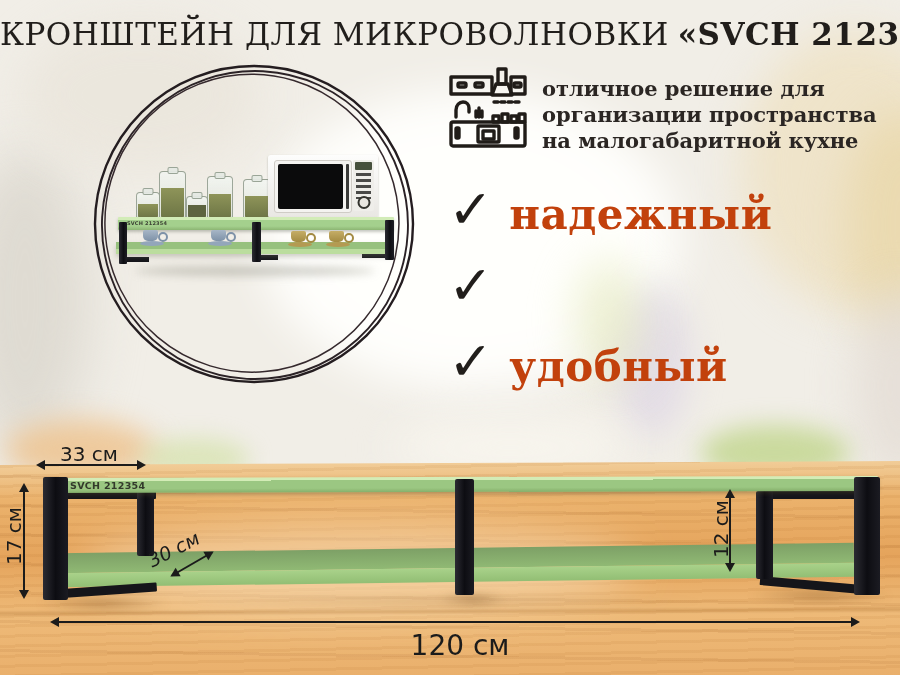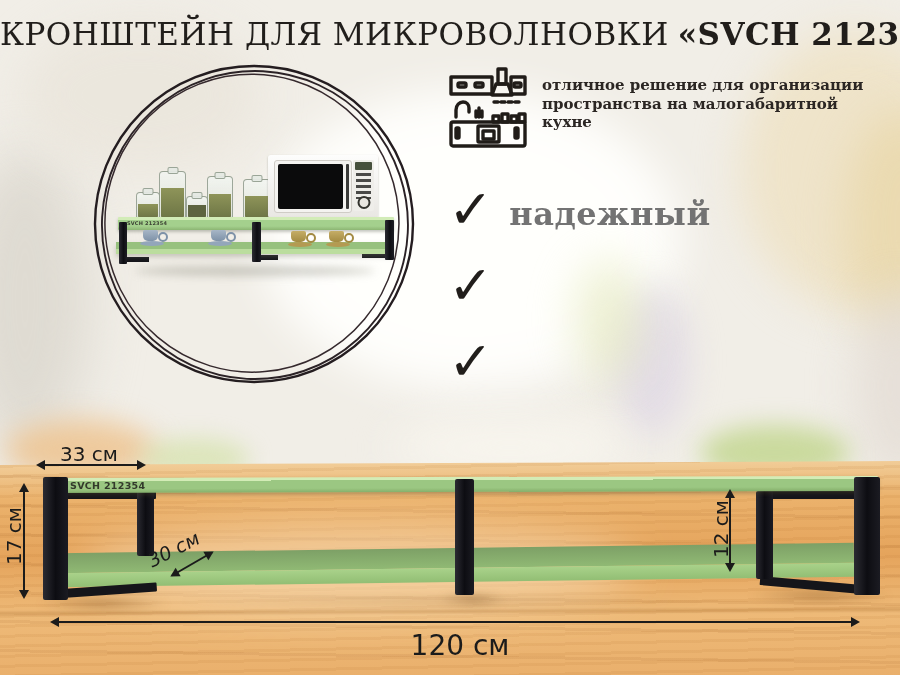--- a/index.html
+++ b/index.html
@@ -74,27 +74,27 @@
   .cup .hdl{position:absolute;left:18px;top:3px;width:6px;height:6px;border:2px solid;border-radius:50%;}
   .cup .saucer{position:absolute;left:0;top:12px;width:24px;height:5px;border-radius:50%;}
   .cup-blue .body{background:linear-gradient(180deg,#a7b6c6,#7e92a8);} .cup-blue .hdl{border-color:#7e92a8;}
   .cup-blue .saucer{background:#93a6ba;}
   .cup-gold .body{background:linear-gradient(180deg,#c5ad66,#a38b42);} .cup-gold .hdl{border-color:#a38b42;}
   .cup-gold .saucer{background:#b49a52;}
   .c1{left:140px;top:229px;} .c2{left:208px;top:229px;} .c3{left:288px;top:230px;} .c4{left:326px;top:230px;}
   
   .kitchen-icon{left:447px;top:64px;}
   .intro-text{left:542px;top:76px;width:348px;font-family:"DejaVu Serif","Liberation Serif",serif;
-    font-weight:bold;font-size:15px;line-height:1.24;color:#2b2623;}
+    font-weight:bold;font-size:21px;line-height:1.24;color:#2b2623;}
   
   .feat{left:448px;height:64px;display:flex;align-items:center;gap:16px;}
   .f1{top:182px;} .f2{top:258px;} .f3{top:334px;}
   .check{font-size:54px;line-height:1;color:#211e1b;margin-top:-8px;}
-  .feat-label{font-family:"DejaVu Serif","Liberation Serif",serif;font-weight:bold;font-size:32px;
-    color:#737373;letter-spacing:.5px;text-align:right;}
+  .feat-label{font-family:"DejaVu Serif","Liberation Serif",serif;font-weight:bold;font-size:42px;
+    color:#c2410c;letter-spacing:.5px;text-align:right;}
   
   .wood{left:-10px;top:463px;width:920px;height:222px;transform:rotate(-.25deg);
     background:linear-gradient(180deg,#f1cc97 0,#ebb26c 16%,#e5a45c 42%,#eeba78 68%,#e9ae6a 100%);}
   .wood-grain{position:absolute;inset:0;
     background:repeating-linear-gradient(179deg,rgba(176,108,40,.10) 0 3px,transparent 3px 10px),
                repeating-linear-gradient(181deg,transparent 0 26px,rgba(150,85,30,.10) 26px 29px);}
   .wood-sheen{position:absolute;left:10%;top:28%;width:60%;height:38%;border-radius:50%;
     background:rgba(255,242,214,.5);filter:blur(22px);}
   .wood-edge{position:absolute;left:0;top:147px;width:100%;height:3px;background:rgba(150,88,30,.28);filter:blur(1px);}
   
@@ -270,20 +270,21 @@
 
   <div class="abs feat f1">
     <span class="check">✓</span>
     <span class="feat-label">надежный</span>
   </div>
   <div class="abs feat f2">
     <span class="check">✓</span>
   </div>
   <div class="abs feat f3">
     <span class="check">✓</span>
+    <span class="feat-label">удобный</span>
   </div>
 
   <div class="abs wood">
     <div class="wood-grain"></div>
     <div class="wood-sheen"></div>
     <div class="wood-edge"></div>
   </div>
 
   <div class="abs shelf-shadow ss1"></div>
   <div class="abs shelf-shadow ss2"></div>

